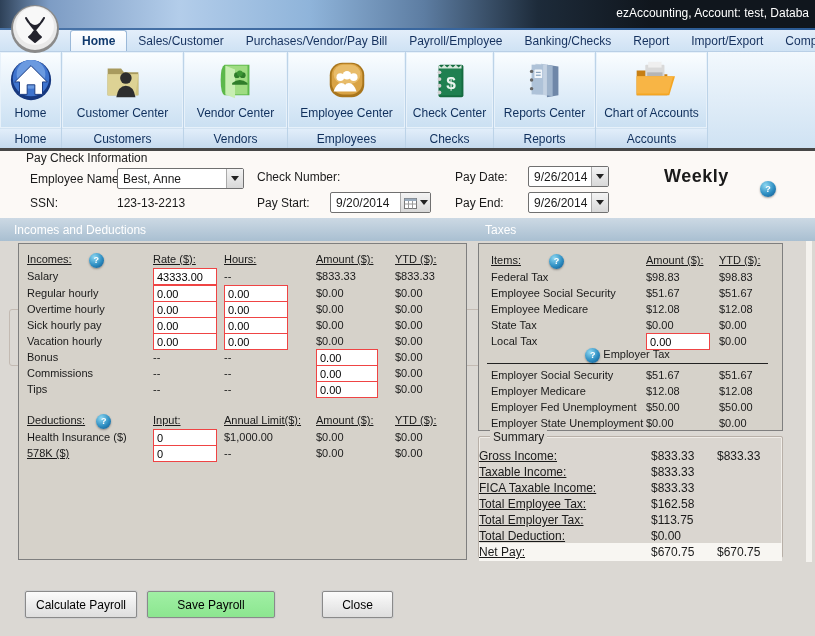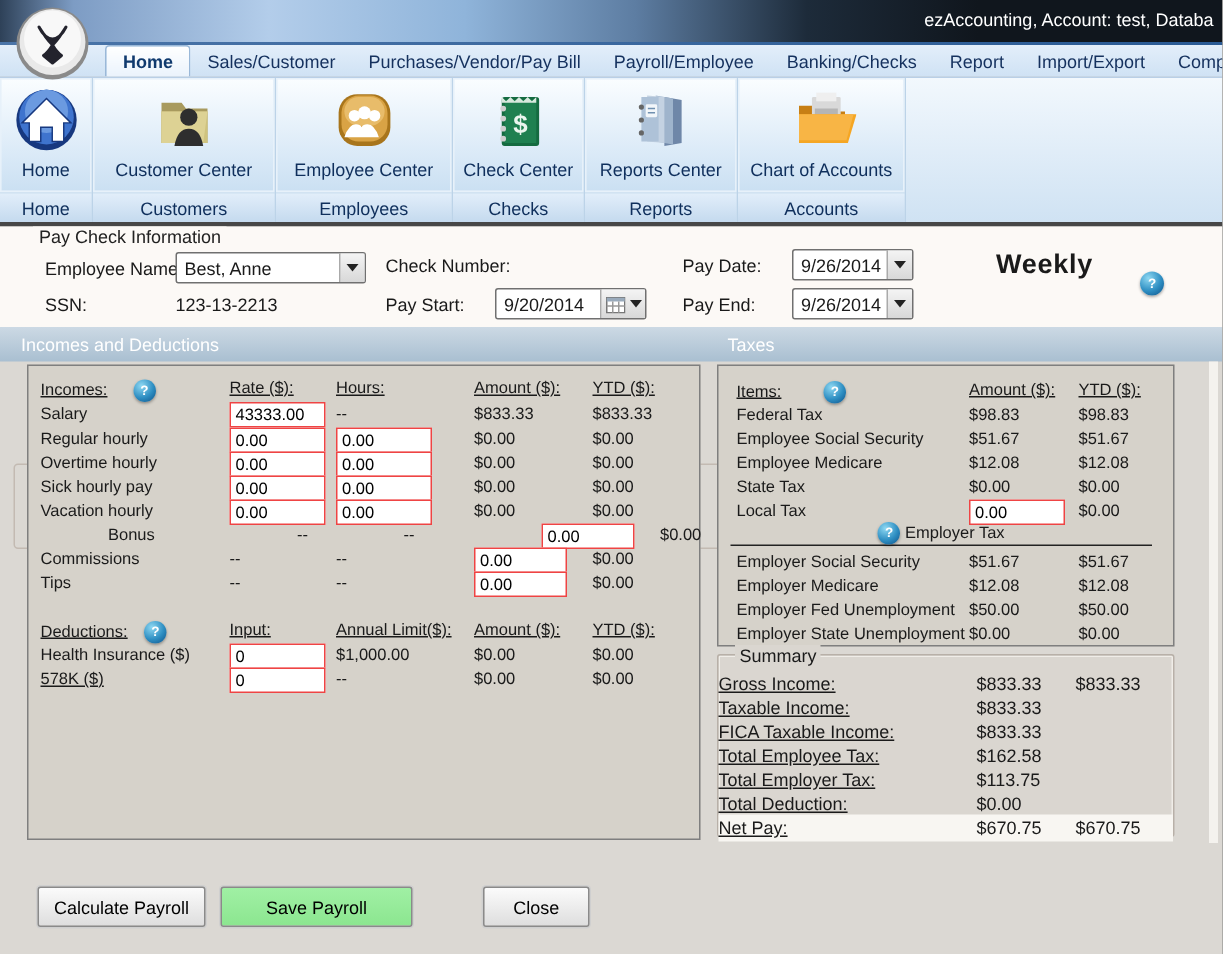--- a/index.html
+++ b/index.html
@@ -196,20 +196,37 @@
             <path d="M8 18 h32 l-3 22 H8 Z" fill="#ddd294"></path>
             <circle cx="27" cy="22" r="6" fill="#2e2e2e"></circle>
             <path d="M17 42 q2 -12 10 -12 q8 0 10 12 Z" fill="#2e2e2e"></path>
           </svg>
         </span>
         <span class="tb-label">Customer Center</span>
       </div>
       <div class="tb-group">Customers</div>
     </div>
 
+    <div class="tb-col" style="width:104px;">
+      <div class="tb-btn">
+        <span class="icon">
+          <svg viewBox="0 0 48 48" width="46" height="46">
+            <path d="M12 8 h26 v32 h-26 q-4 -2 -4 -16 q0 -14 4 -16 Z" fill="#5cb84a"></path>
+            <path d="M13 9 h23 v30 h-23 Z" fill="#9fdc82"></path>
+            <path d="M13 9 l10 4 v30 l-10 -4 Z" fill="#c8eeb2"></path>
+            <circle cx="25" cy="19" r="3" fill="#2f7d2a"></circle>
+              <circle cx="31" cy="19" r="3" fill="#2f7d2a"></circle>
+              <circle cx="28" cy="17" r="3" fill="#3c9634"></circle>
+            <path d="M20 27 q8 -6 16 0 v2 h-16 Z" fill="#2f7d2a"></path>
+          </svg>
+        </span>
+        <span class="tb-label">Vendor Center</span>
+      </div>
+      <div class="tb-group">Vendors</div>
+    </div>
 
     <div class="tb-col" style="width:118px;">
       <div class="tb-btn">
         <span class="icon">
           <svg viewBox="0 0 48 48" width="46" height="46">
             <rect x="6" y="6" width="36" height="36" rx="13" fill="#a8751c"></rect>
             <rect x="8" y="7" width="32" height="32" rx="12" fill="#d9a345"></rect>
             <rect x="10" y="8" width="28" height="20" rx="10" fill="#e8bc6a"></rect>
             <circle cx="17" cy="21" r="4" fill="#fff"></circle>
               <circle cx="31" cy="21" r="4" fill="#fff"></circle>
@@ -393,21 +410,21 @@
       <span class="cell c1">Vacation hourly</span>
       <span class="cell c2">
           <input class="fld w64" value="0.00" style="">
         </span>
       <span class="cell c3">
           <input class="fld w64" value="0.00" style="">
         </span>
       <span class="cell c4">$0.00</span>
       <span class="cell c5">$0.00</span>
     </div>
-    <div class="row" style="top:107px;margin-left:45px;">
+    <div class="row" style="top:107px;">
       <span class="cell c1">Bonus</span>
       <span class="cell c2">--</span>
       <span class="cell c3">--</span>
       <span class="cell c4">
           <input class="fld w62" value="0.00" style="">
         </span>
       <span class="cell c5">$0.00</span>
     </div>
     <div class="row" style="top:123px;">
       <span class="cell c1">Commissions</span>

